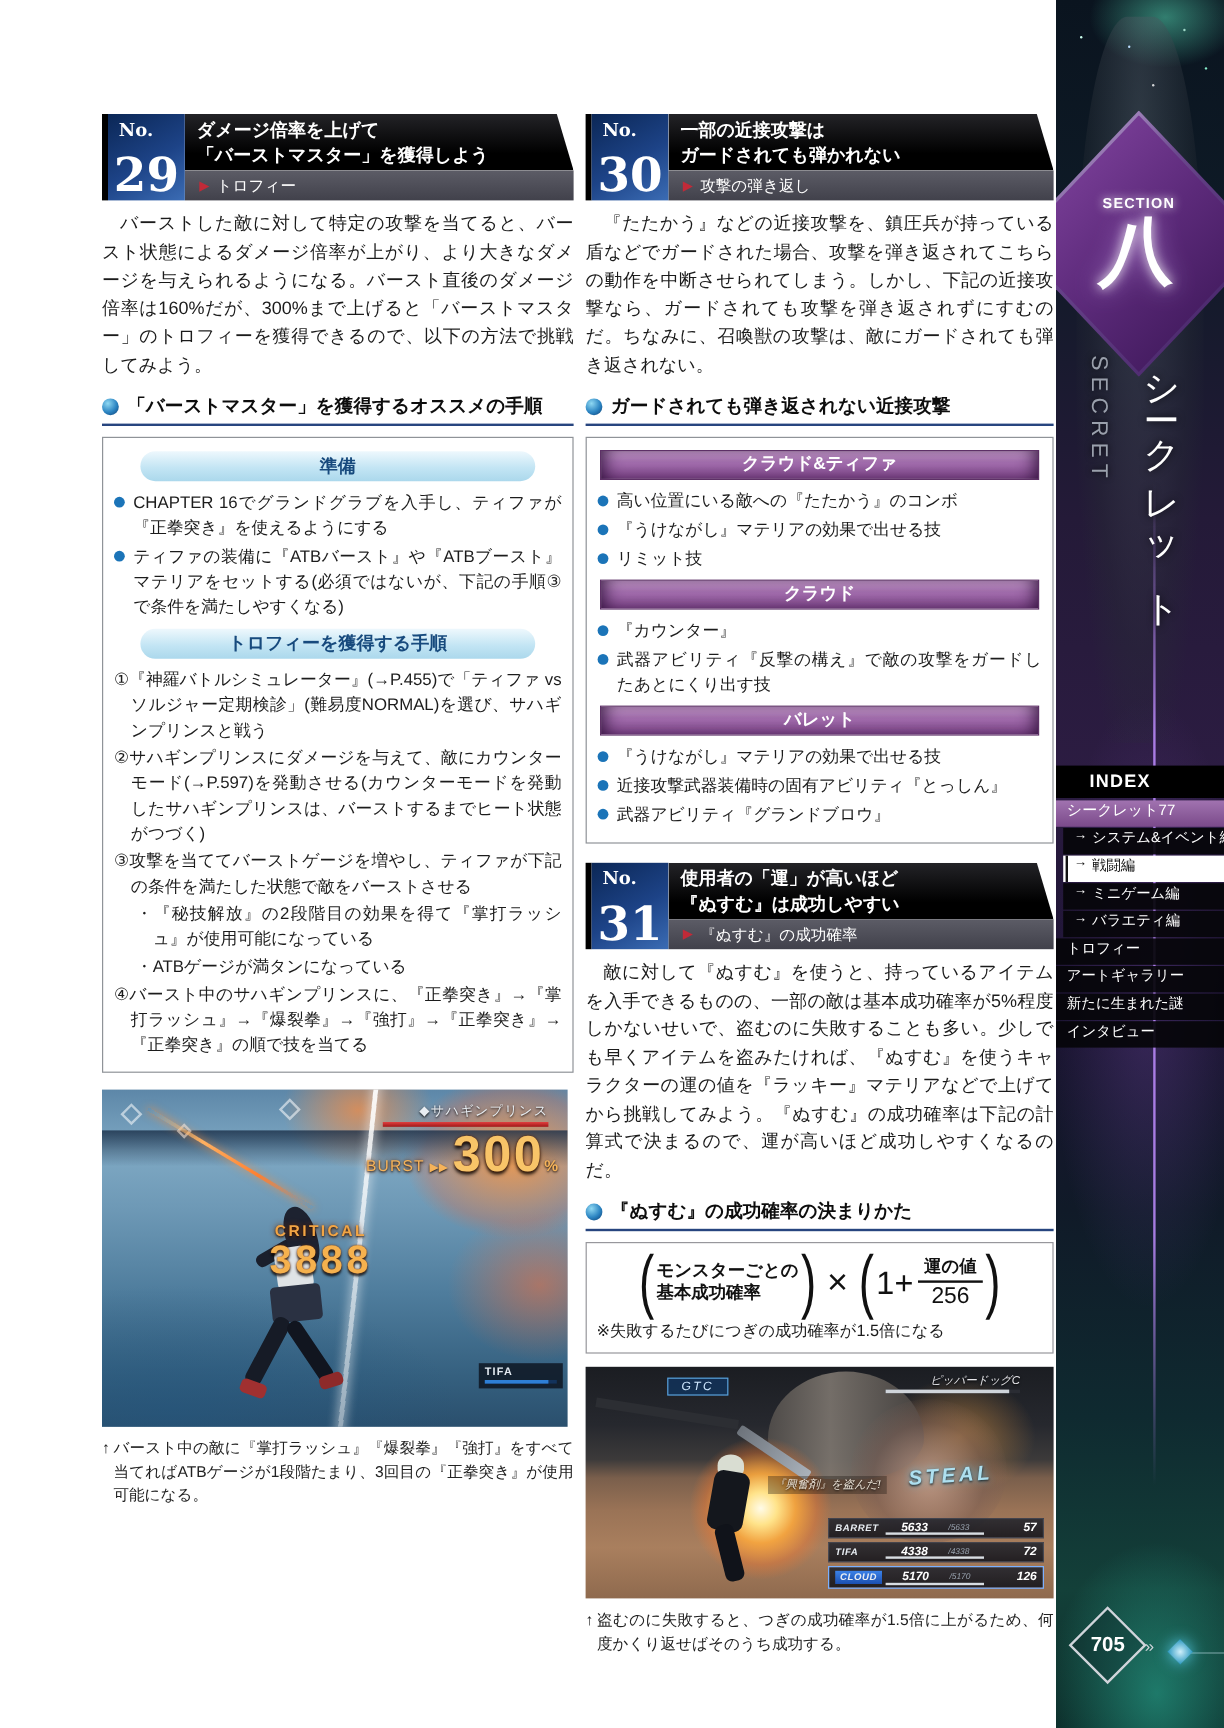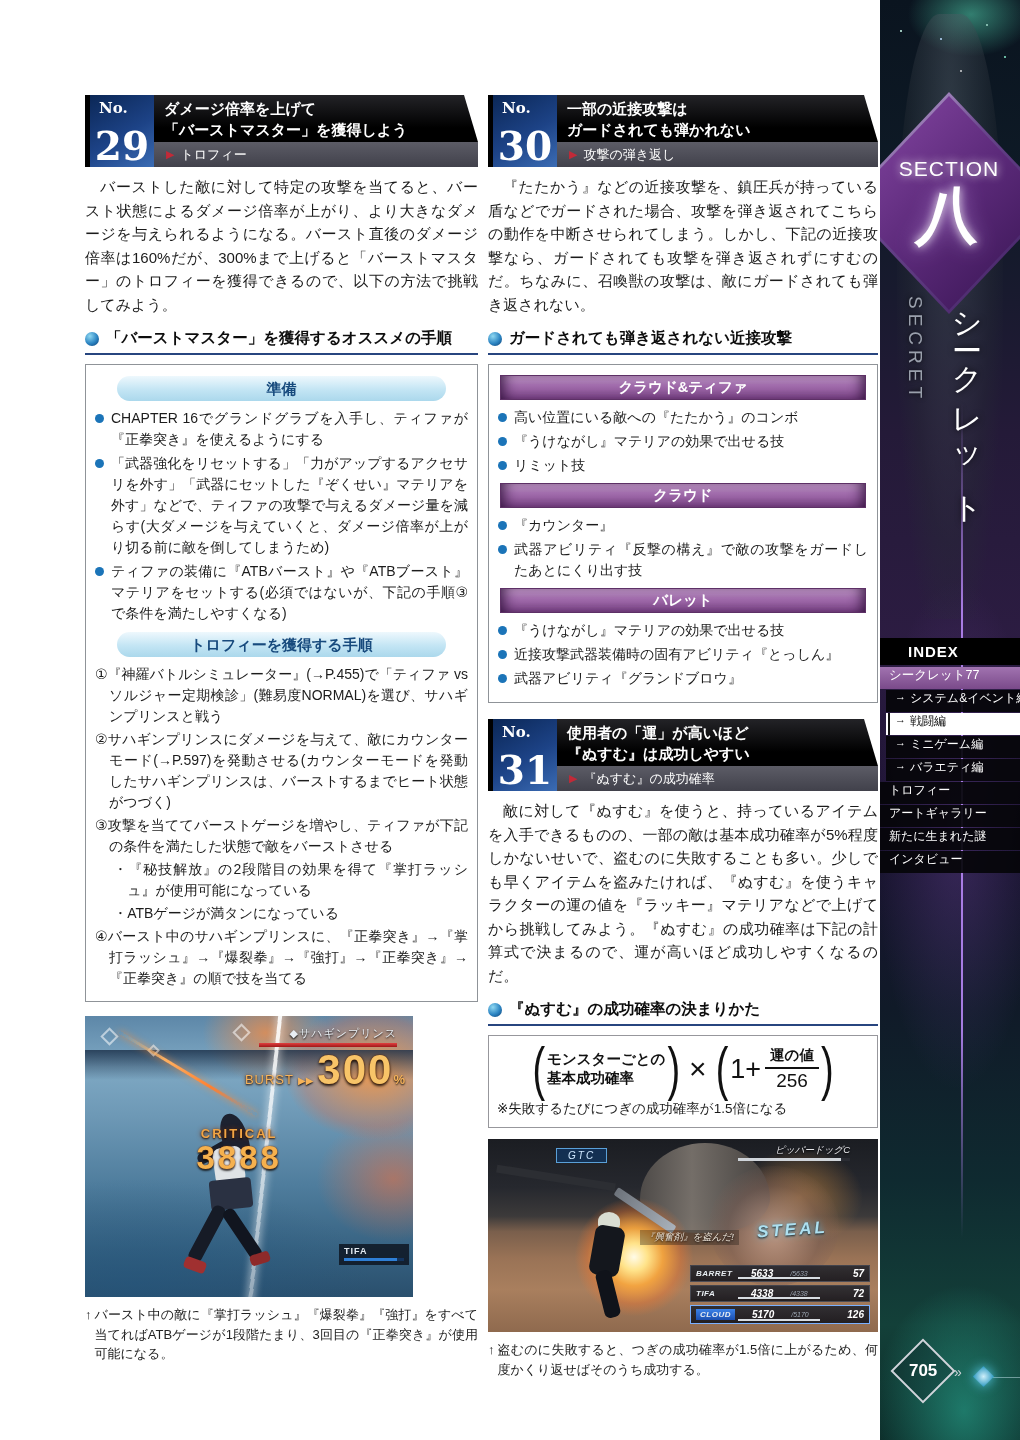--- a/index.html
+++ b/index.html
@@ -74,21 +74,21 @@
   .frac .top{ font-size:14.5px; font-weight:bold; border-bottom:2px solid #111; padding:0 5px 2px; }
   .frac .bot{ font-size:19px; padding-top:1px; }
   .fnote{ font-size:13.5px; margin-top:8px; color:#1b1b1b; }
 
   
   .caption{ display:flex; gap:3px; font-size:13px; line-height:19.5px; color:#222; margin-top:8px; text-align:justify; }
   .caparrow{ font-weight:bold; flex:0 0 auto; }
 
   
   .shot1{
-    position:relative; width:328px; height:281px; margin-top:12px; overflow:hidden;
+    position:relative; width:388px; height:281px; margin-top:12px; overflow:hidden;
     background:
       radial-gradient(ellipse 120px 90px at 88% 20%, rgba(255,150,60,.85), rgba(255,100,40,.25) 60%, transparent 75%),
       radial-gradient(ellipse 90px 70px at 55% 6%, rgba(255,140,60,.7), transparent 70%),
       radial-gradient(ellipse 110px 90px at 94% 58%, rgba(240,110,60,.55), transparent 70%),
       radial-gradient(ellipse 300px 130px at 15% 95%, rgba(35,85,125,.55), transparent 80%),
       linear-gradient(180deg,#5d87a8 0%,#7fa9c4 18%,#6e99b6 35%,#4f7d9d 60%,#35607f 85%,#2a4f6d 100%);
   }
   .city{ position:absolute; top:34px; left:0; right:0; height:30px;
     background:linear-gradient(180deg, rgba(25,45,70,.8), rgba(25,45,70,0)); }
   .beam{ position:absolute; left:54%; top:-12px; width:4px; height:118%;
@@ -184,21 +184,21 @@
   .pline-v{ position:absolute; left:58%; top:28%; width:2px; height:58%;
     background:linear-gradient(180deg,transparent,rgba(190,140,255,.85) 25%,rgba(190,140,255,.85) 75%,transparent); }
   .dia-glow{ position:absolute; left:-36px; top:92px; width:210px; height:222px;
     clip-path:polygon(50% 0,100% 50%,50% 100%,0 50%);
     background:linear-gradient(135deg, rgba(235,215,252,.95), rgba(140,85,180,.7) 40%, rgba(60,25,95,.95)); }
   .dia{ position:absolute; left:-32px; top:96px; width:202px; height:214px;
     clip-path:polygon(50% 0,100% 50%,50% 100%,0 50%);
     background:linear-gradient(135deg,#8a4aa8 0%,#5c2a7a 50%,#33124e 100%);
     display:flex; flex-direction:column; align-items:center; justify-content:center; gap:2px;
   }
-  .dia .sect{ color:#fff; font-size:21px; font-weight:normal; letter-spacing:1px; text-shadow:0 0 8px rgba(255,255,255,.95); }
+  .dia .sect{ color:#fff; font-size:12px; font-weight:bold; letter-spacing:1px; text-shadow:0 0 8px rgba(255,255,255,.95); }
   .dia .kanji{ color:#fff; font-size:62px; font-weight:bold; line-height:1.05; transform:skewX(-6deg);
     text-shadow:0 0 10px rgba(255,255,255,.9), 0 0 22px rgba(220,180,255,.8); }
   .vjp{ position:absolute; left:66px; top:292px; writing-mode:vertical-rl; color:#fff; font-size:30px;
     letter-spacing:9px; font-weight:500; text-shadow:0 0 7px rgba(0,0,0,.85); }
   .ven{ position:absolute; left:24px; top:296px; writing-mode:vertical-rl; color:#9aa0ac; font-size:19px;
     letter-spacing:5px; text-shadow:0 0 5px rgba(0,0,0,.8); }
   .stars{ position:absolute; left:20px; top:30px; width:2px; height:2px; background:#cfe; border-radius:50%;
     box-shadow:40px 8px 0 #bdf, 86px -6px 0 #9fd8c8, 60px 40px 0 rgba(255,255,255,.8), 104px 26px 0 #8ec; }
 
   .index{ position:absolute; left:0; right:0; top:638px; }
@@ -249,24 +249,20 @@
     <div class="bullhead">
       <span class="ball"></span>
       <span>「バーストマスター」を獲得するオススメの手順</span>
     </div>
 
     <div class="ibox">
       <div class="pill">準備</div>
       <div class="bitem">
         <span class="dot"></span>
         <span>CHAPTER 16でグランドグラブを入手し、ティファが『正拳突き』を使えるようにする</span>
-      </div>
-      <div class="bitem">
-        <span class="dot"></span>
-        <span>「武器強化をリセットする」「力がアップするアクセサリを外す」「武器にセットした『ぞくせい』マテリアを外す」などで、ティファの攻撃で与えるダメージ量を減らす(大ダメージを与えていくと、ダメージ倍率が上がり切る前に敵を倒してしまうため)</span>
       </div>
       <div class="bitem">
         <span class="dot"></span>
         <span>ティファの装備に『ATBバースト』や『ATBブースト』マテリアをセットする(必須ではないが、下記の手順③で条件を満たしやすくなる)</span>
       </div>
 
       <div class="pill" style="margin-top:8px;">トロフィーを獲得する手順</div>
       <div class="step">①『神羅バトルシミュレーター』(→P.455)で「ティファ vs ソルジャー定期検診」(難易度NORMAL)を選び、サハギンプリンスと戦う</div>
       <div class="step">②サハギンプリンスにダメージを与えて、敵にカウンターモード(→P.597)を発動させる(カウンターモードを発動したサハギンプリンスは、バーストするまでヒート状態がつづく)</div>
       <div class="step">③攻撃を当ててバーストゲージを増やし、ティファが下記の条件を満たした状態で敵をバーストさせる</div>

